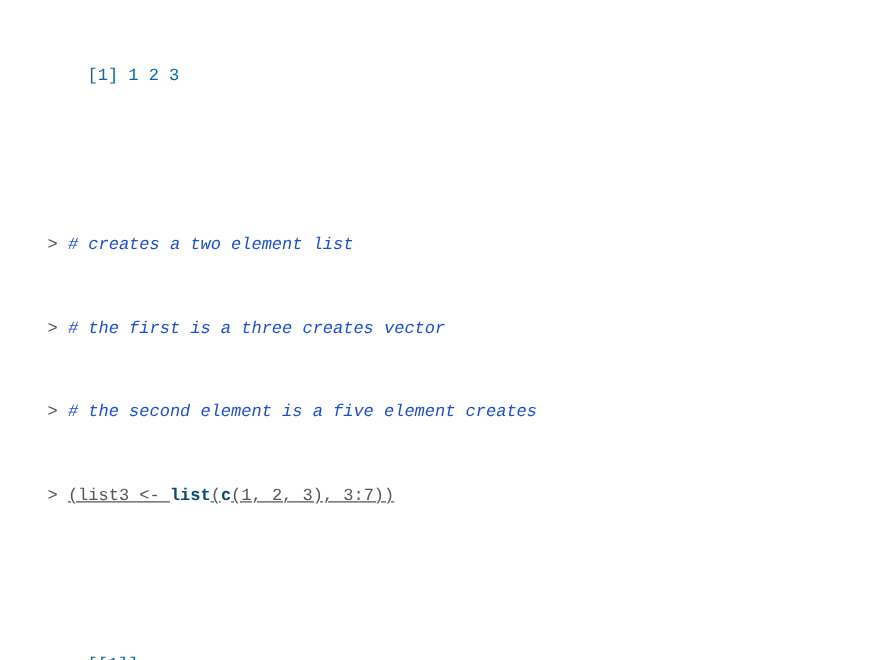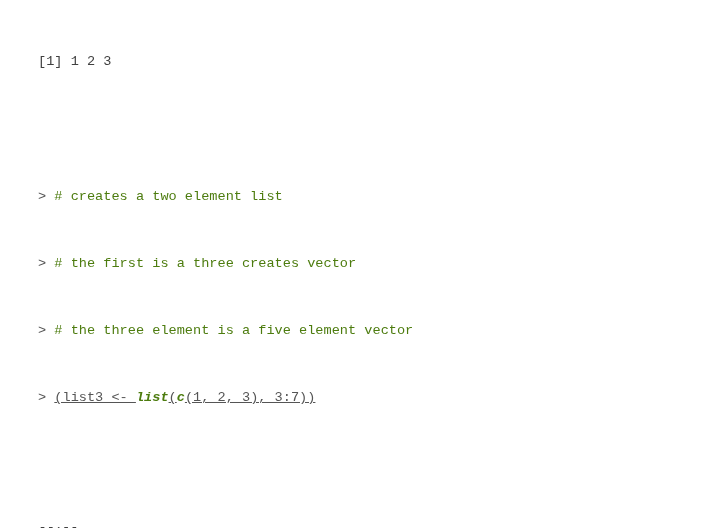--- a/index.html
+++ b/index.html
@@ -29,49 +29,50 @@
     height: 16.8px;
     color: #555555;
   }
   .line.blank {
     height: 16.8px;
   }
   .prompt {
     color: #555555;
   }
   .cmt {
-    color: #4d7c0f;
+    font-style: italic;
+    color: #1d4ed8;
   }
   .fn {
     font-weight: bold;
-    color: #4d7c0f;
-    font-style: italic;
+    color: #0c4a6e;
   }
   .plain {
     color: #555555;
     text-decoration: underline;
   }
   .outp {
-    color: #404040;
+    color: #0369a1;
+    margin-left: 32px;
   }
 </style>
 </head>
 <body>
 
 <div id="console">
 
   <div class="line"><span class="outp">[1] 1 2 3</span></div>
 
   <div class="line blank">&nbsp;</div>
 
   <div class="line"><span class="prompt">&gt; </span><span class="cmt"># creates a two element list</span></div>
 
   <div class="line"><span class="prompt">&gt; </span><span class="cmt"># the first is a three creates vector</span></div>
 
-  <div class="line"><span class="prompt">&gt; </span><span class="cmt"># the three element is a five element vector</span></div>
+  <div class="line"><span class="prompt">&gt; </span><span class="cmt"># the second element is a five element creates</span></div>
 
   <div class="line"><span class="prompt">&gt; </span><span class="plain">(list3 &lt;- </span><span class="fn">list</span><span class="plain">(</span><span class="fn">c</span><span class="plain">(1, 2, 3), 3:7))</span></div>
 
   <div class="line blank">&nbsp;</div>
 
   <div class="line"><span class="outp">[[1]]</span></div>
 
   
 
   

